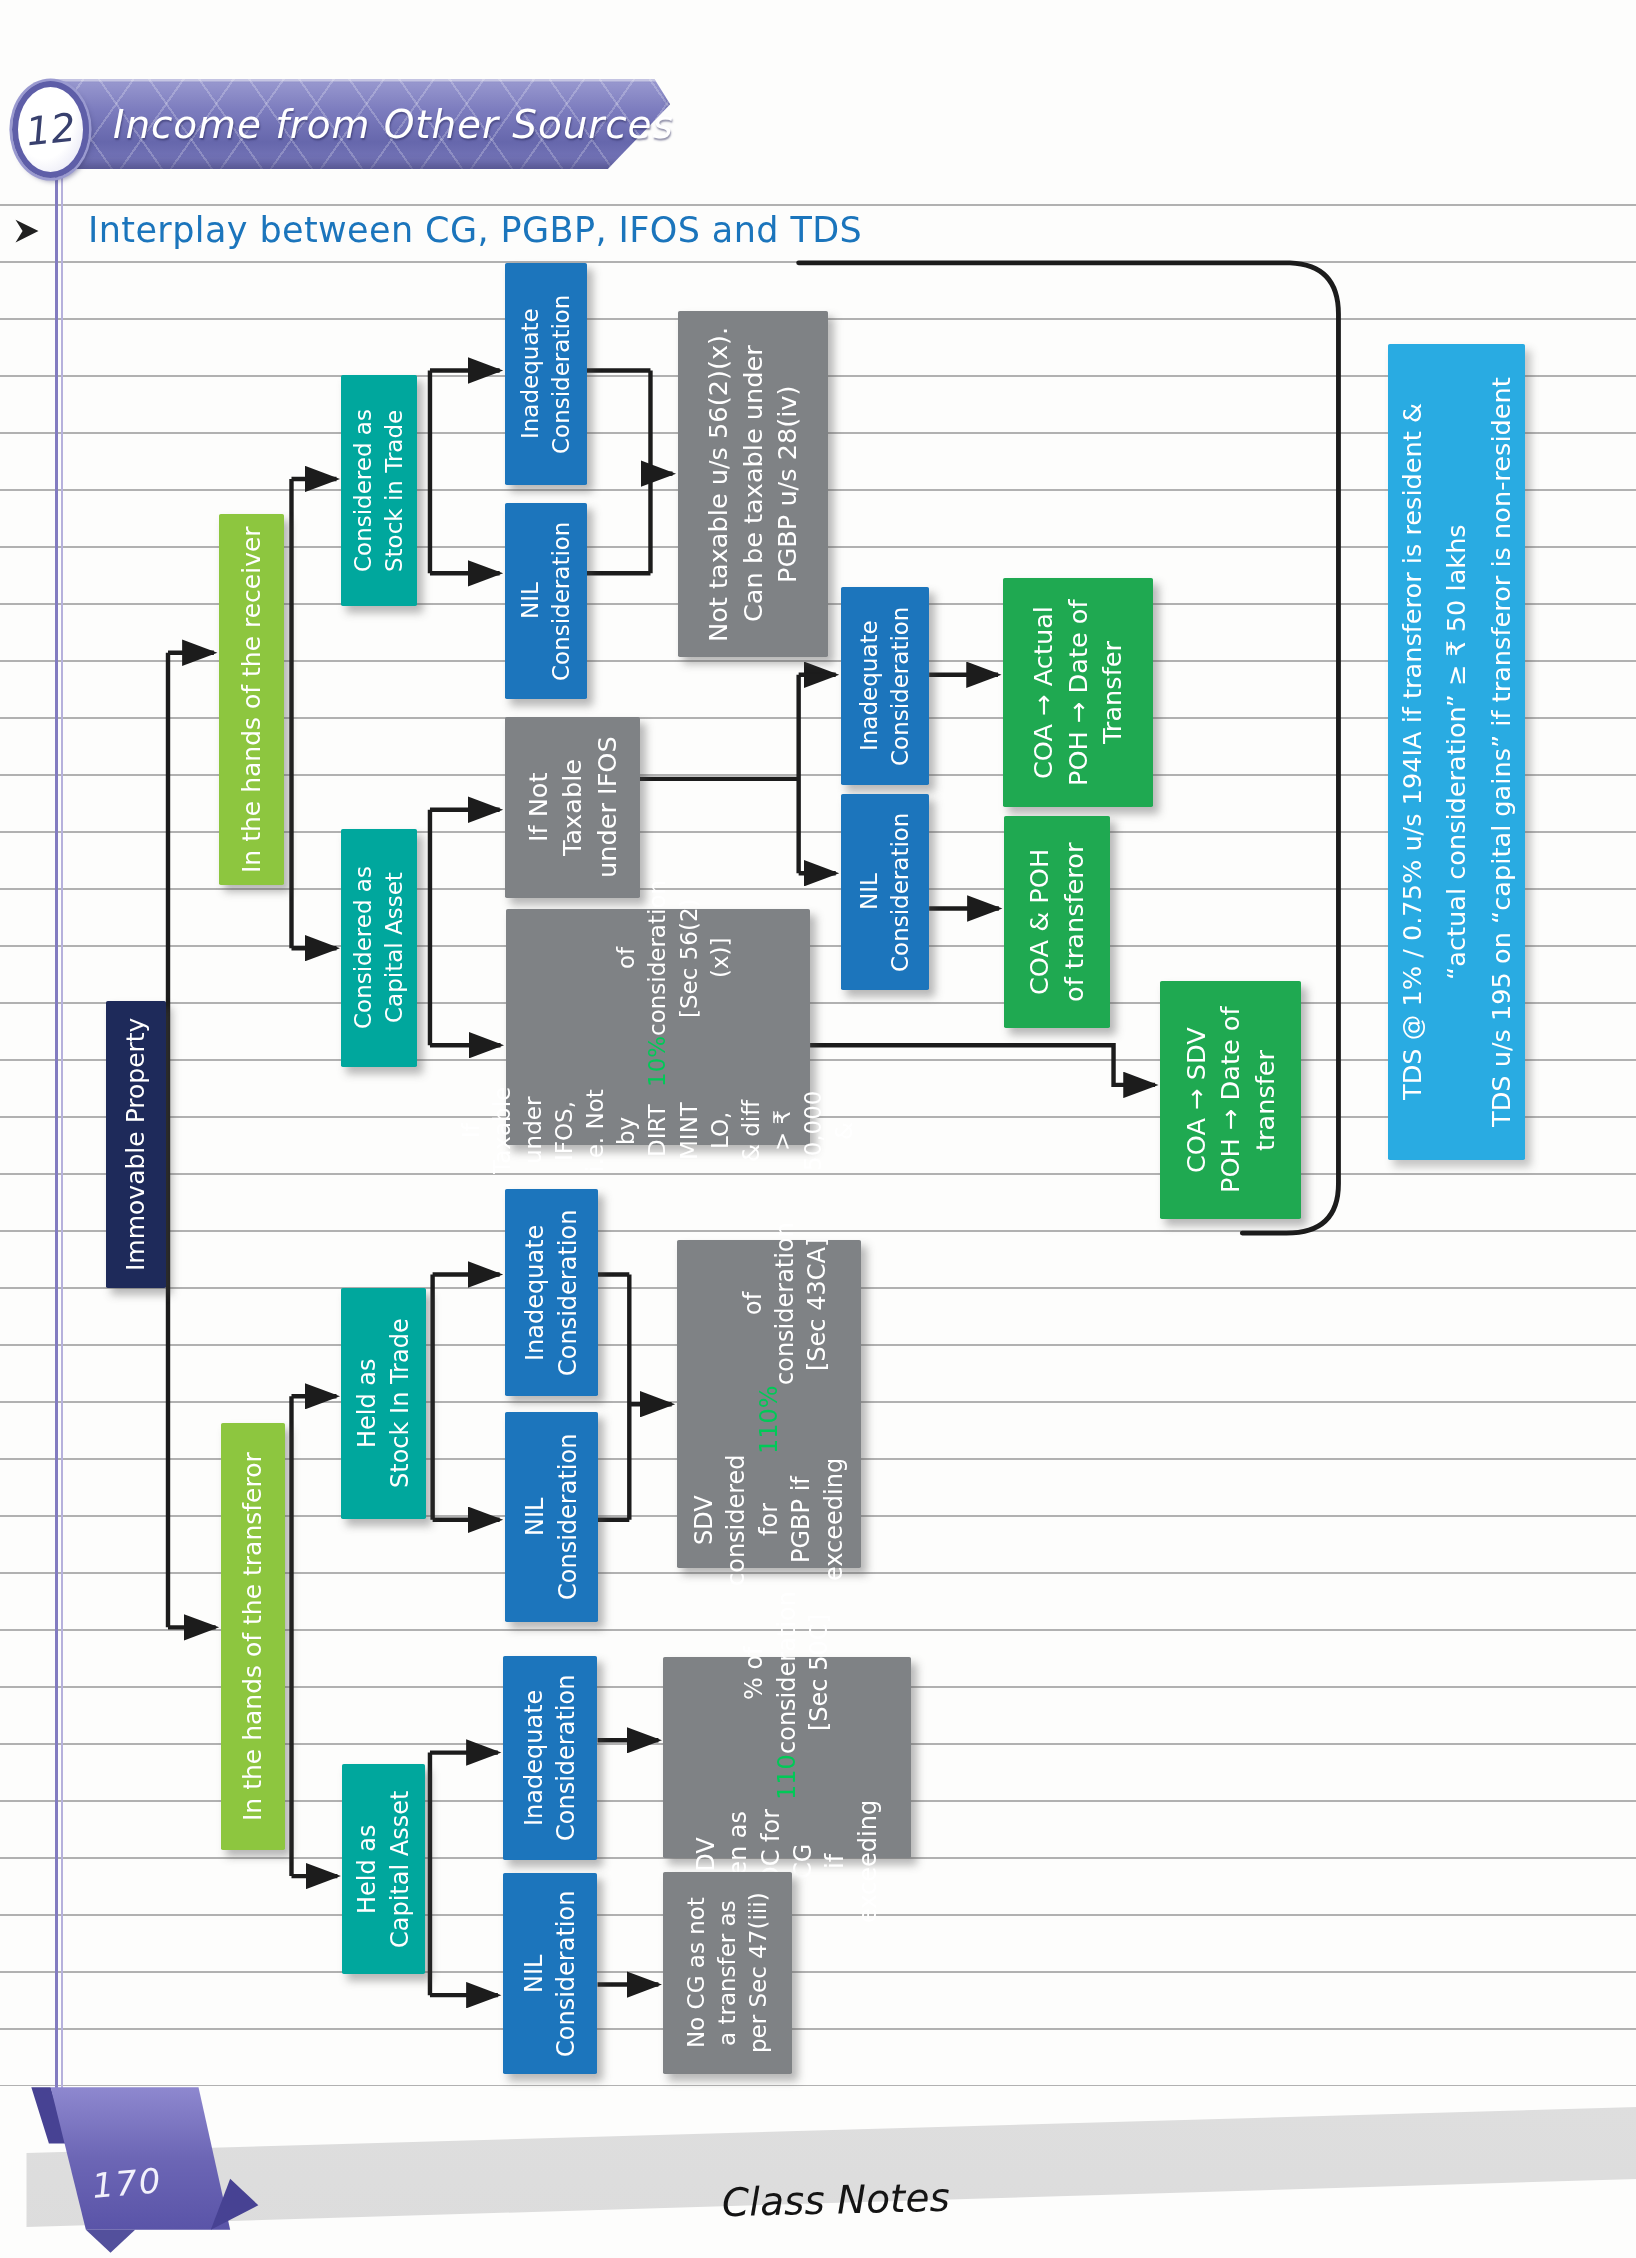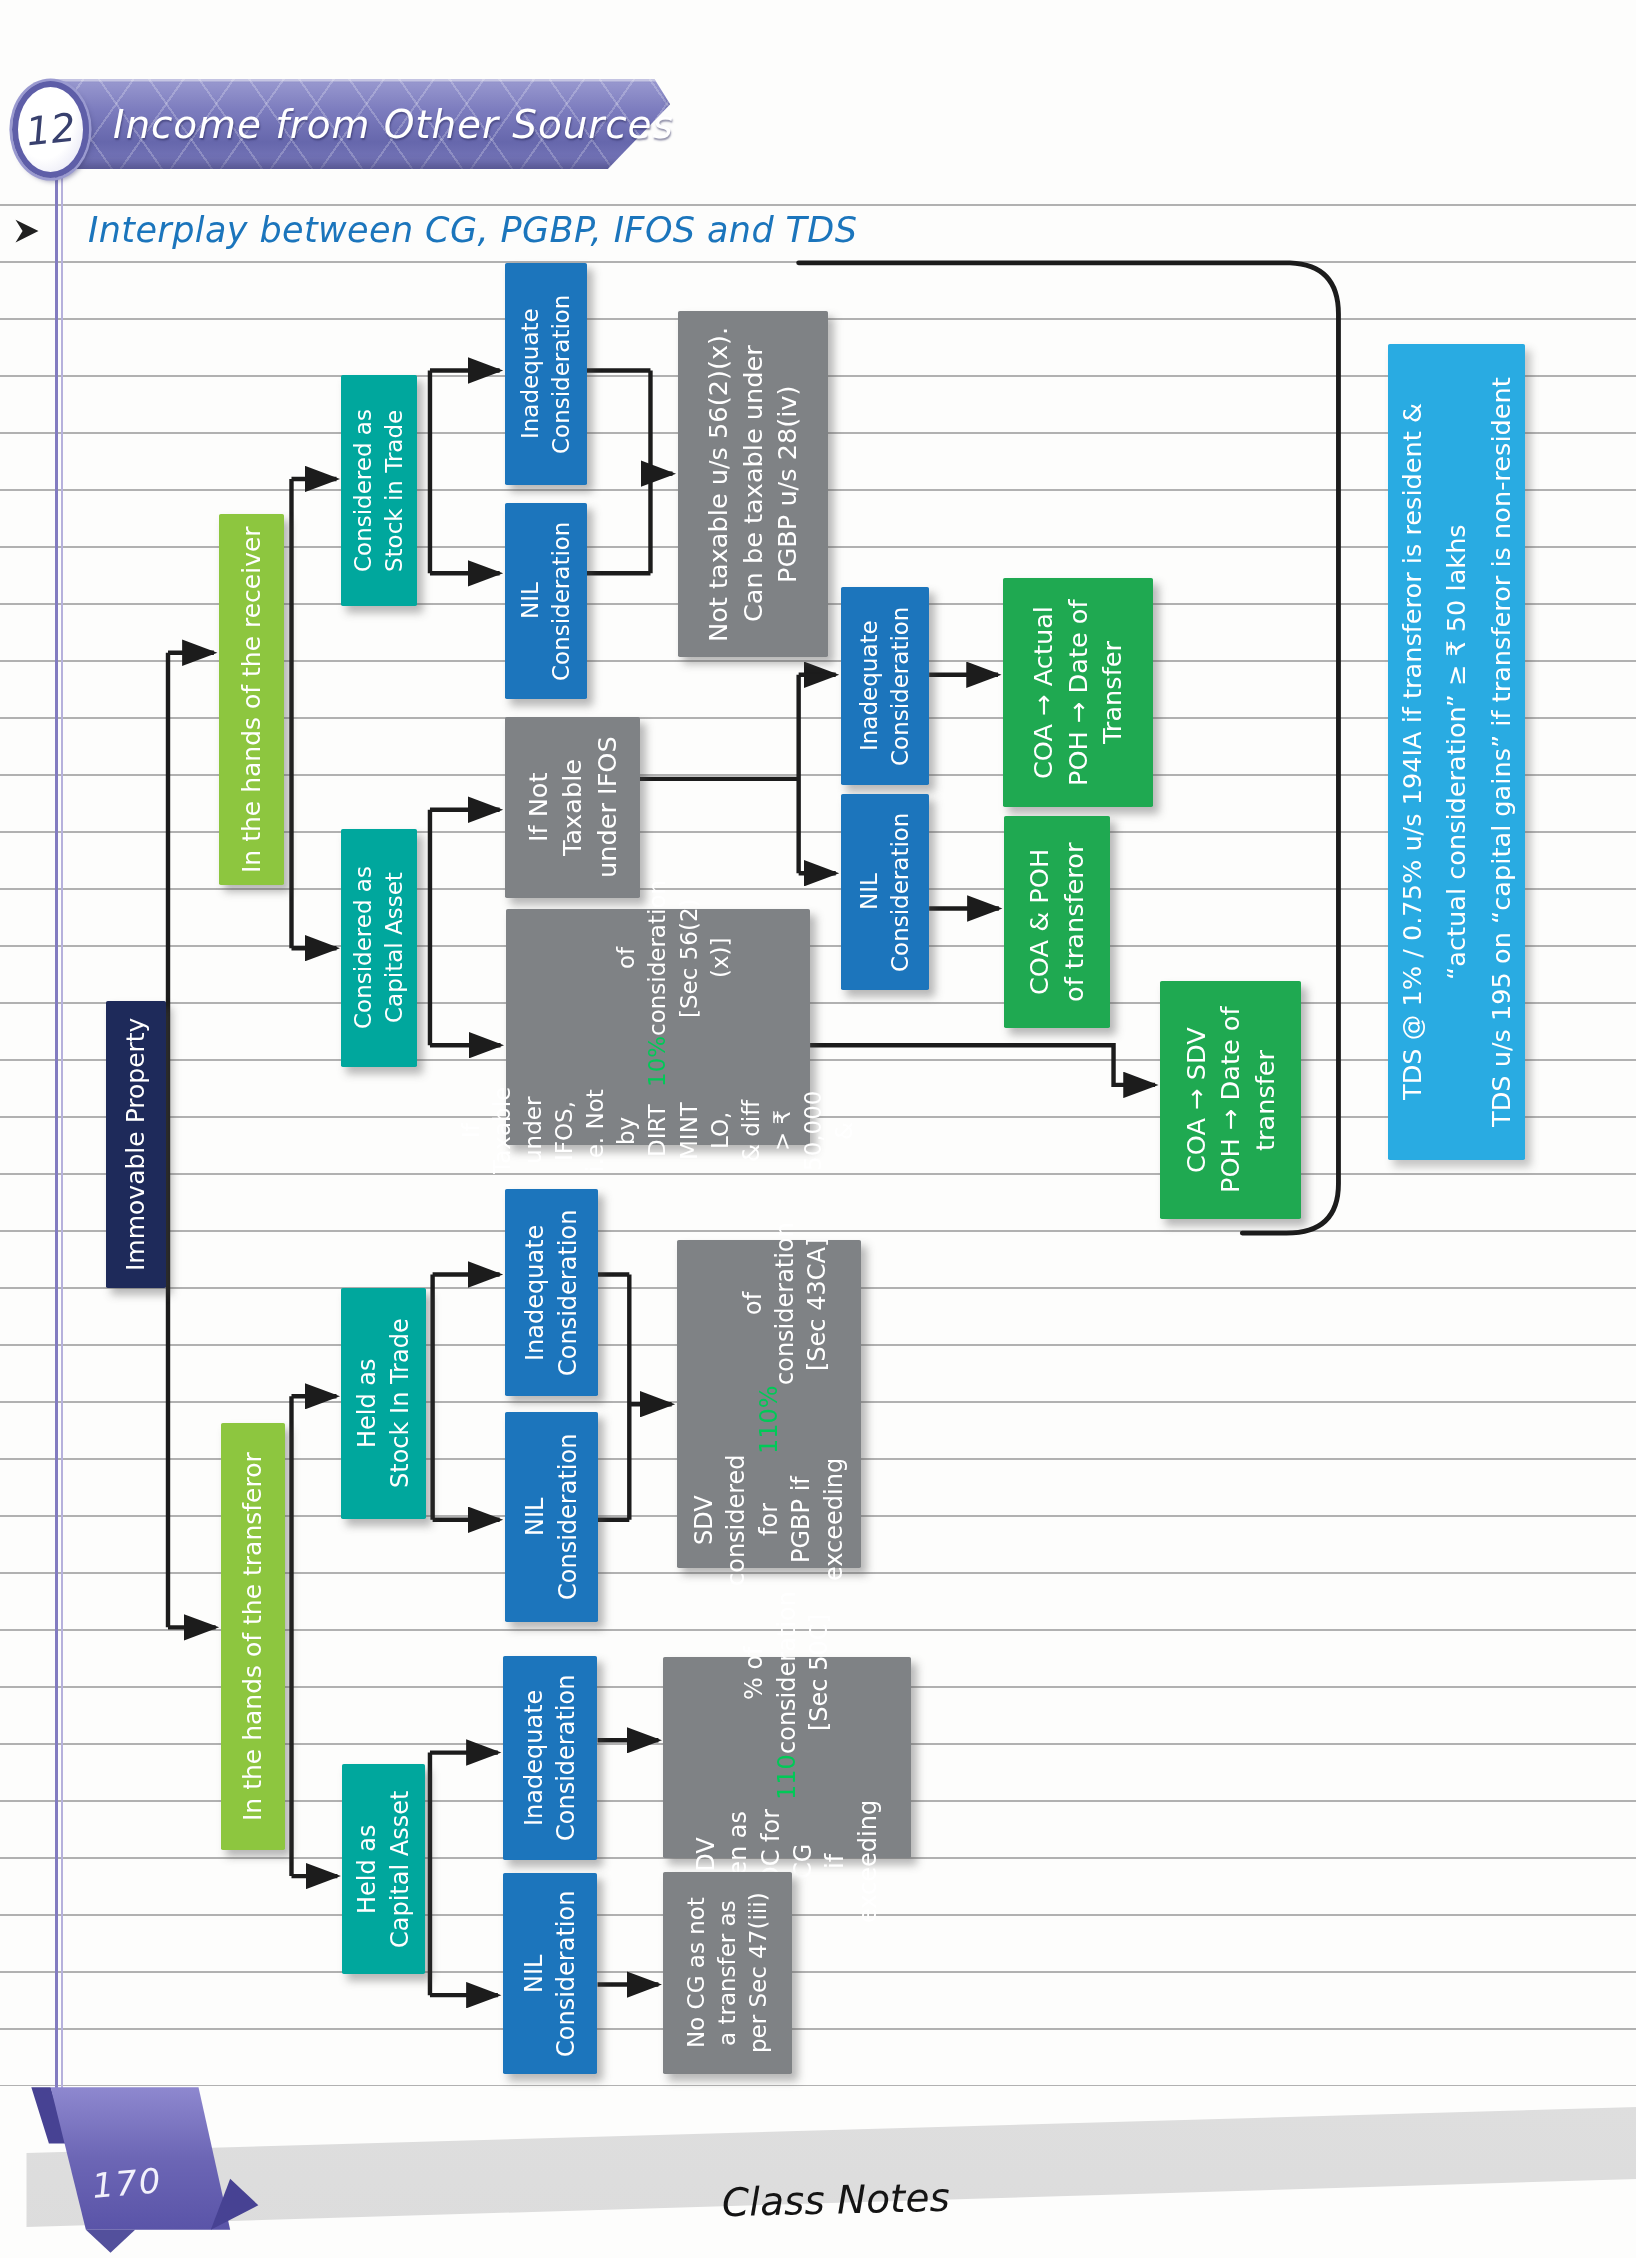--- a/index.html
+++ b/index.html
@@ -49,21 +49,21 @@
     border:6.2px solid #5e5ea8;border-radius:50%;
     box-shadow:0 0 0 2.6px #9a9ad0, 2.6px 3.5px 5.3px rgba(60,60,110,.5);
     display:flex;align-items:center;justify-content:center;
   }
   .badge span{font-size:39px;font-style:italic;color:#38406e;transform:rotate(-6deg);}
 
   
   .bullet{position:absolute;left:12.4px;top:217px;}
   .heading{
     position:absolute;left:88px;top:206px;height:49px;line-height:49px;
-    color:#1b75bc;font-size:35px;font-style:italic;letter-spacing:0.4px;white-space:nowrap;
+    color:#1b75bc;font-size:35px;letter-spacing:0.4px;white-space:nowrap;
   }
 
   
   .vbox{
     position:absolute;display:flex;align-items:center;justify-content:center;
     writing-mode:vertical-rl;transform:rotate(180deg);
     color:#fff;text-align:center;white-space:pre-line;
     line-height:1.35;border-radius:1.8px;
     box-shadow:-5.3px -6.2px 8px rgba(70,70,70,.38);
   }

